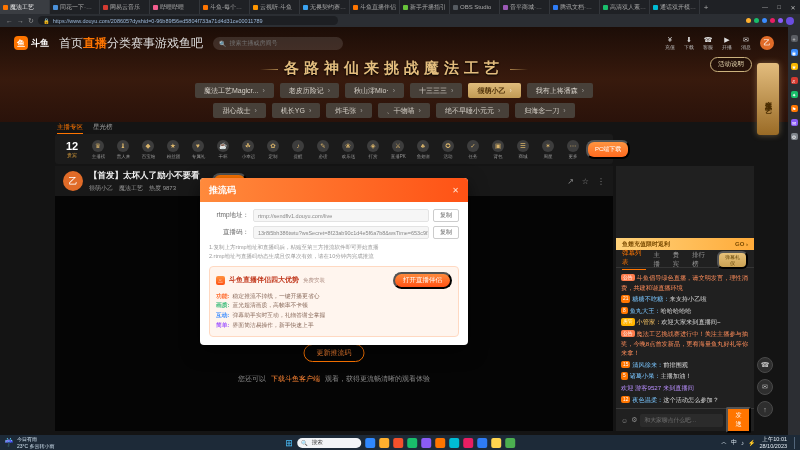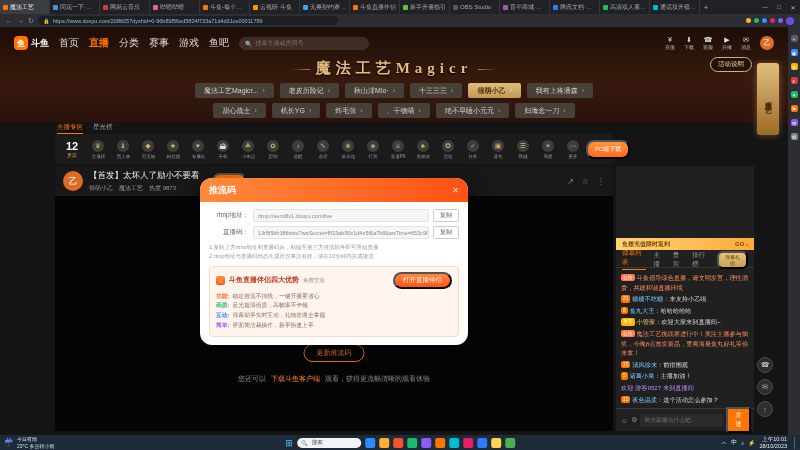--- a/index.html
+++ b/index.html
@@ -24,21 +24,21 @@
 
   
   #page{position:absolute;top:27px;left:0;width:800px;height:408px;background:#141414;overflow:hidden;}
 
   
   #dy-header{position:absolute;top:0;left:0;width:788px;height:95px;background:linear-gradient(180deg,#1c0d07,#381a0d 55%,#2a120a);overflow:hidden;}
   #dy-nav{position:absolute;top:2px;left:0;width:100%;height:28px;display:flex;align-items:center;gap:10px;padding:0 14px;}
   #dy-logo{display:flex;align-items:center;gap:3px;}
   #dy-logo .fishbox{width:14px;height:14px;border-radius:4px;background:#ff7500;color:#fff;font-size:8px;font-weight:bold;display:flex;align-items:center;justify-content:center;}
   #dy-logo .lname{font-size:9px;font-weight:bold;color:#fff;}
-  #dy-menu{display:flex;gap:10px;font-size:10px;color:#ddd;}
+  #dy-menu{display:flex;font-size:12px;color:#ddd;}
   #dy-menu .mitem.active{color:#ff7500;font-weight:bold;}
   #dy-search{height:13px;width:130px;background:rgba(255,255,255,.12);border-radius:7px;display:flex;align-items:center;padding:0 6px;gap:3px;}
   #dy-search input{background:transparent;border:none;outline:none;font-size:6px;color:#ccc;width:100%;}
   #dy-search .sic{font-size:6px;color:#aaa;}
   #dy-actions{display:flex;gap:9px;margin-left:auto;align-items:center;}
   .dyact{display:flex;flex-direction:column;align-items:center;font-size:5px;color:#bbb;line-height:1.2;position:relative;}
   .dyact .g{font-size:7px;color:#ddd;}
   .dyact:last-child::after{content:"";position:absolute;top:-1px;right:-2px;width:4px;height:4px;border-radius:50%;background:#f23c3c;}
   #dy-avatar{width:14px;height:14px;border-radius:50%;background:#e06b28;color:#fff;font-size:7px;display:flex;align-items:center;justify-content:center;}
   #banner-row{position:absolute;top:32px;left:0;width:100%;text-align:center;}
@@ -62,32 +62,32 @@
   .fitem{width:24px;flex:none;display:flex;flex-direction:column;align-items:center;gap:1px;}
   .fitem .fc{width:12px;height:12px;border-radius:50%;background:#3d3d3d;color:#d8b36a;font-size:6.5px;display:flex;align-items:center;justify-content:center;}
   .fitem .fl{font-size:5px;color:#999;white-space:nowrap;transform:scale(.9);}
   #pcbtn{margin-left:auto;background:linear-gradient(180deg,#ff9440,#ff6a1f);color:#fff;font-size:6px;padding:3px 7px;border-radius:8px;flex:none;}
 
   
   #player{position:absolute;top:139px;left:55px;width:558px;height:265px;background:#111;}
   #player-header{height:30px;display:flex;align-items:center;gap:6px;padding:0 8px;background:#181818;}
   #p-avatar{width:20px;height:20px;border-radius:50%;background:#e06b28;color:#fff;font-size:9px;display:flex;align-items:center;justify-content:center;flex:none;}
   #p-titlecol{display:flex;flex-direction:column;gap:2px;overflow:hidden;}
-  #p-title{font-size:8.5px;font-weight:normal;color:#f0f0f0;white-space:nowrap;}
+  #p-title{font-size:8.5px;font-weight:bold;color:#f0f0f0;white-space:nowrap;}
   #p-sub{font-size:6px;color:#999;display:flex;gap:6px;}
   #p-follow{background:#ff7500;color:#fff;font-size:6px;padding:2px 7px;border-radius:8px;margin-left:6px;flex:none;}
   #p-tools{margin-left:auto;display:flex;gap:8px;font-size:8px;color:#888;}
   #player-body{position:relative;height:235px;background:#050505;}
   #swoosh{position:absolute;left:50%;top:112px;transform:translateX(-50%);}
   #refresh-btn{position:absolute;left:50%;top:148px;transform:translateX(-50%);border:1px solid #ff7500;color:#ff8533;background:transparent;font-size:7px;padding:3px 12px;border-radius:10px;}
   #offline-tip{position:absolute;left:0;top:178px;width:100%;text-align:center;font-size:7px;color:#8a8a8a;}
   #offline-tip .lnk{color:#ff8533;margin:0 3px;}
 
   
-  #modal{position:absolute;left:50%;top:12px;transform:translateX(-50%);width:268px;background:#fff;border-radius:12px;box-shadow:0 6px 18px rgba(0,0,0,.55);z-index:9;overflow:hidden;}
+  #modal{position:absolute;left:50%;top:12px;transform:translateX(-50%);width:268px;background:#fff;border-radius:4px;box-shadow:0 6px 18px rgba(0,0,0,.55);z-index:9;overflow:hidden;}
   #modal-head{height:24px;background:linear-gradient(90deg,#ff8a3c,#ff5215);display:flex;align-items:center;padding:0 9px;}
   #modal-title{color:#fff;font-size:9px;font-weight:bold;}
   #modal-close{margin-left:auto;color:#ffe3d2;font-size:8px;}
   #modal-body{padding:7px 9px 8px;}
   .mfield{display:flex;align-items:center;gap:4px;margin-bottom:4px;}
   .mfield .flab{font-size:6.5px;color:#666;width:40px;flex:none;text-align:right;}
   .mfield .fval{flex:1;height:13px;background:#f6f6f6;border:1px solid #e3e3e3;border-radius:2px;font-size:5.5px;color:#888;display:flex;align-items:center;padding:0 4px;overflow:hidden;white-space:nowrap;}
   .mfield .fcopy{height:13px;border:1px solid #ccc;border-radius:2px;background:#fff;color:#555;font-size:6px;padding:0 6px;display:flex;align-items:center;}
   .mtip{font-size:5.5px;color:#999;line-height:1.6;}
   #mpromo{margin-top:5px;background:#fff5ee;border:1px solid #ffd9c2;border-radius:4px;padding:5px 6px;}
@@ -268,21 +268,21 @@
           <span>开播</span>
         </div>
           <div class="dyact">
           <span class="g">✉</span>
           <span>消息</span>
         </div>
         <div id="dy-avatar">乙</div>
       </div>
     </div>
     <div id="banner-row">
-      <span id="banner-title">魔法工艺Magicr</span>
+      <span id="banner-title">各路神仙来挑战魔法工艺</span>
     </div>
     <button id="activity-btn">活动说明</button>
     <div class="tabrow" id="tabrow1">
       <div class="apill">
         <span>魔法工艺Magicr...</span>
         <span class="arr">›</span>
       </div>
         <div class="apill">
         <span>老皮历险记</span>
         <span class="arr">›</span>

